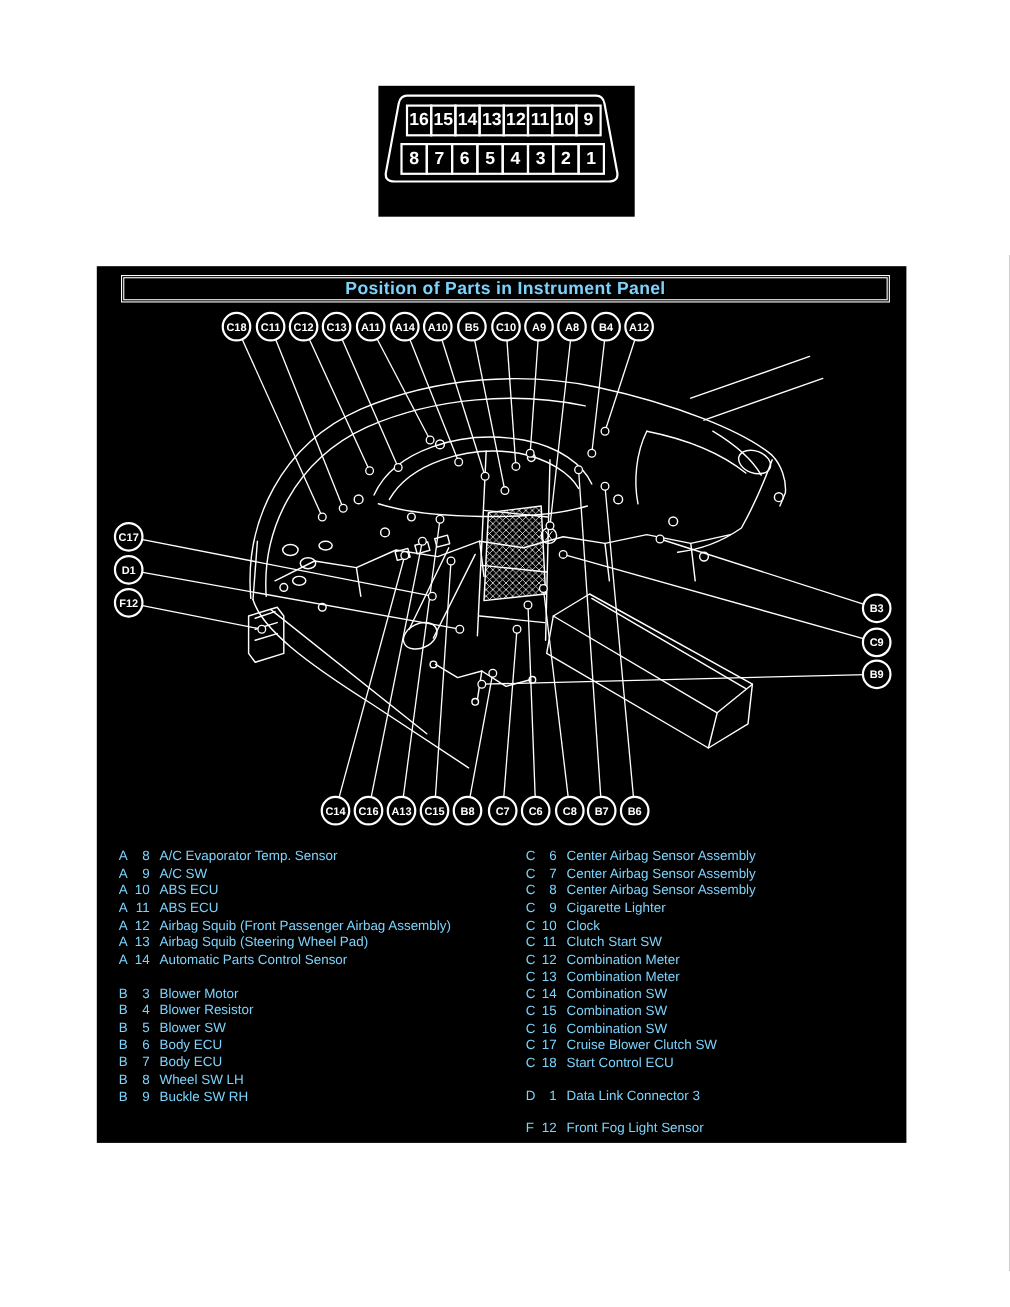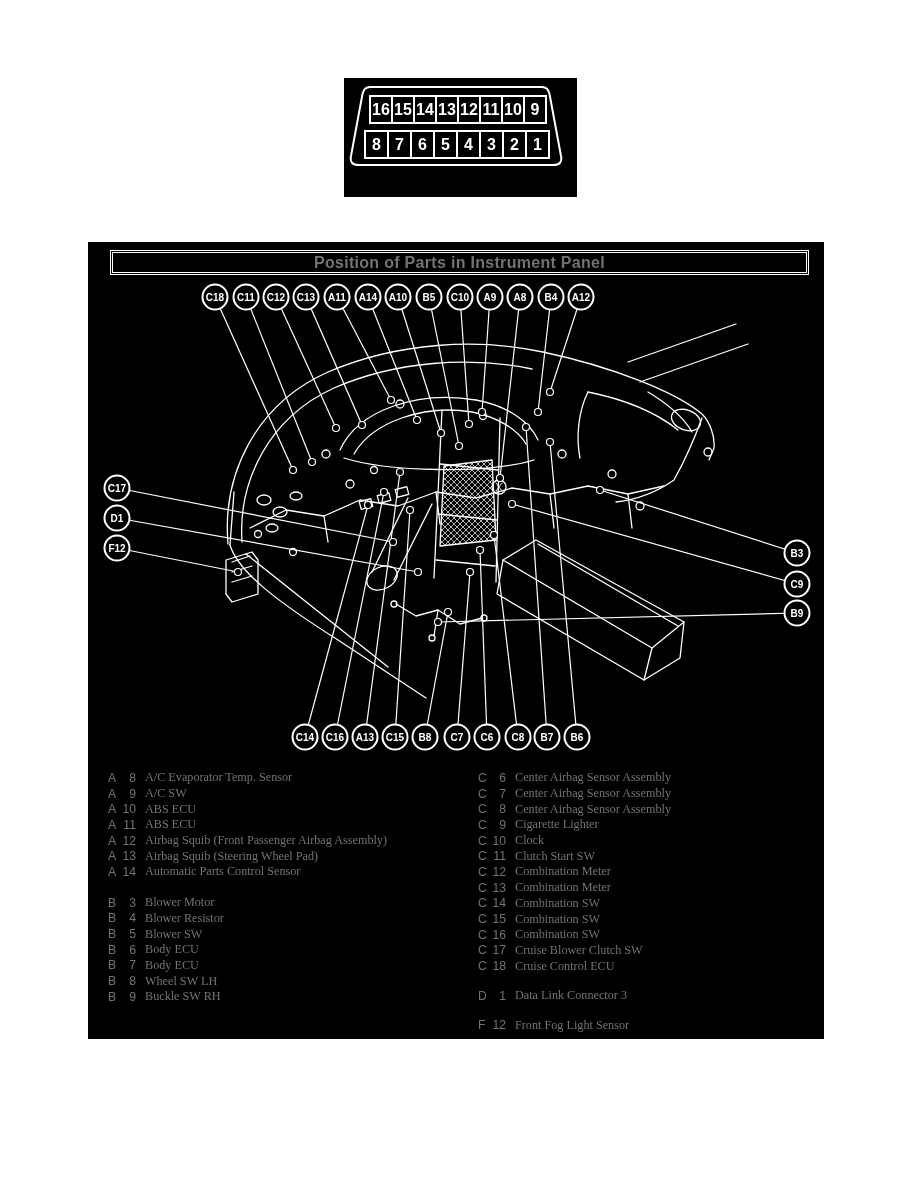--- a/index.html
+++ b/index.html
@@ -21,39 +21,39 @@
     box-sizing:border-box; width:24px; height:29px; margin-left:-2px;
     border:2px solid #fff; color:#fff; font-weight:bold; font-size:16px;
     display:flex; align-items:center; justify-content:center;
     background:transparent;
   }
   .pin-row-bottom .pin { width:25px; }
   .pin:first-child { margin-left:0; }
   
   .panel {
     position:absolute; left:88px; top:242px; width:736px; height:797px;
-    background:#000; color:#737373; overflow:hidden;
+    background:#000; color:#7dd3fc; overflow:hidden;
   }
   .title-box {
     position:absolute; left:22px; top:8px; width:699px; height:25px;
     box-sizing:border-box; border:3px double #fff;
     display:flex; align-items:center; justify-content:center;
     font-weight:bold; font-size:16px; letter-spacing:.3px; z-index:3;
   }
   #diagram-svg { position:absolute; left:0; top:0; z-index:1; }
   
   .legend-col { position:absolute; top:528px; font-size:12.2px; z-index:2; }
   .legend-col-left  { left:20px; }
   .legend-col-right { left:390px; }
   .lg + .lg { margin-top:15px; }
   .legend-col-right .lg + .lg { margin-top:14px; }
   .lrow { display:flex; height:15.7px; align-items:center; }
   .lt { width:13px; }
   .ln { width:15px; text-align:right; }
-  .ld { margin-left:9px; white-space:nowrap;font-family:Liberation Serif, serif; }
+  .ld { margin-left:9px; white-space:nowrap; }
 </style>
 </head>
 <body>
 
 <div class="conn-box">
   <svg class="conn-svg" width="233" height="119" viewBox="0 0 233 119">
     <path d="M 26 9 H 198 Q 204 9 205.5 16 L 217 78 Q 219 87 209 87 H 15 Q 5 87 7 78 L 18.5 16 Q 20 9 26 9 Z" fill="none" stroke="#fff" stroke-width="2"></path>
   </svg>
   <div class="pin-row pin-row-top">
       <div class="pin">16</div>
@@ -420,21 +420,21 @@
           <span class="ld">Combination SW</span>
         </div>
         <div class="lrow">
           <span class="lt">C</span>
           <span class="ln">17</span>
           <span class="ld">Cruise Blower Clutch SW</span>
         </div>
         <div class="lrow">
           <span class="lt">C</span>
           <span class="ln">18</span>
-          <span class="ld">Cruise Control ECU</span>
+          <span class="ld">Start Control ECU</span>
         </div>
       </div>
       <div class="lg">
         <div class="lrow">
           <span class="lt">D</span>
           <span class="ln">1</span>
           <span class="ld">Data Link Connector 3</span>
         </div>
       </div>
       <div class="lg">

